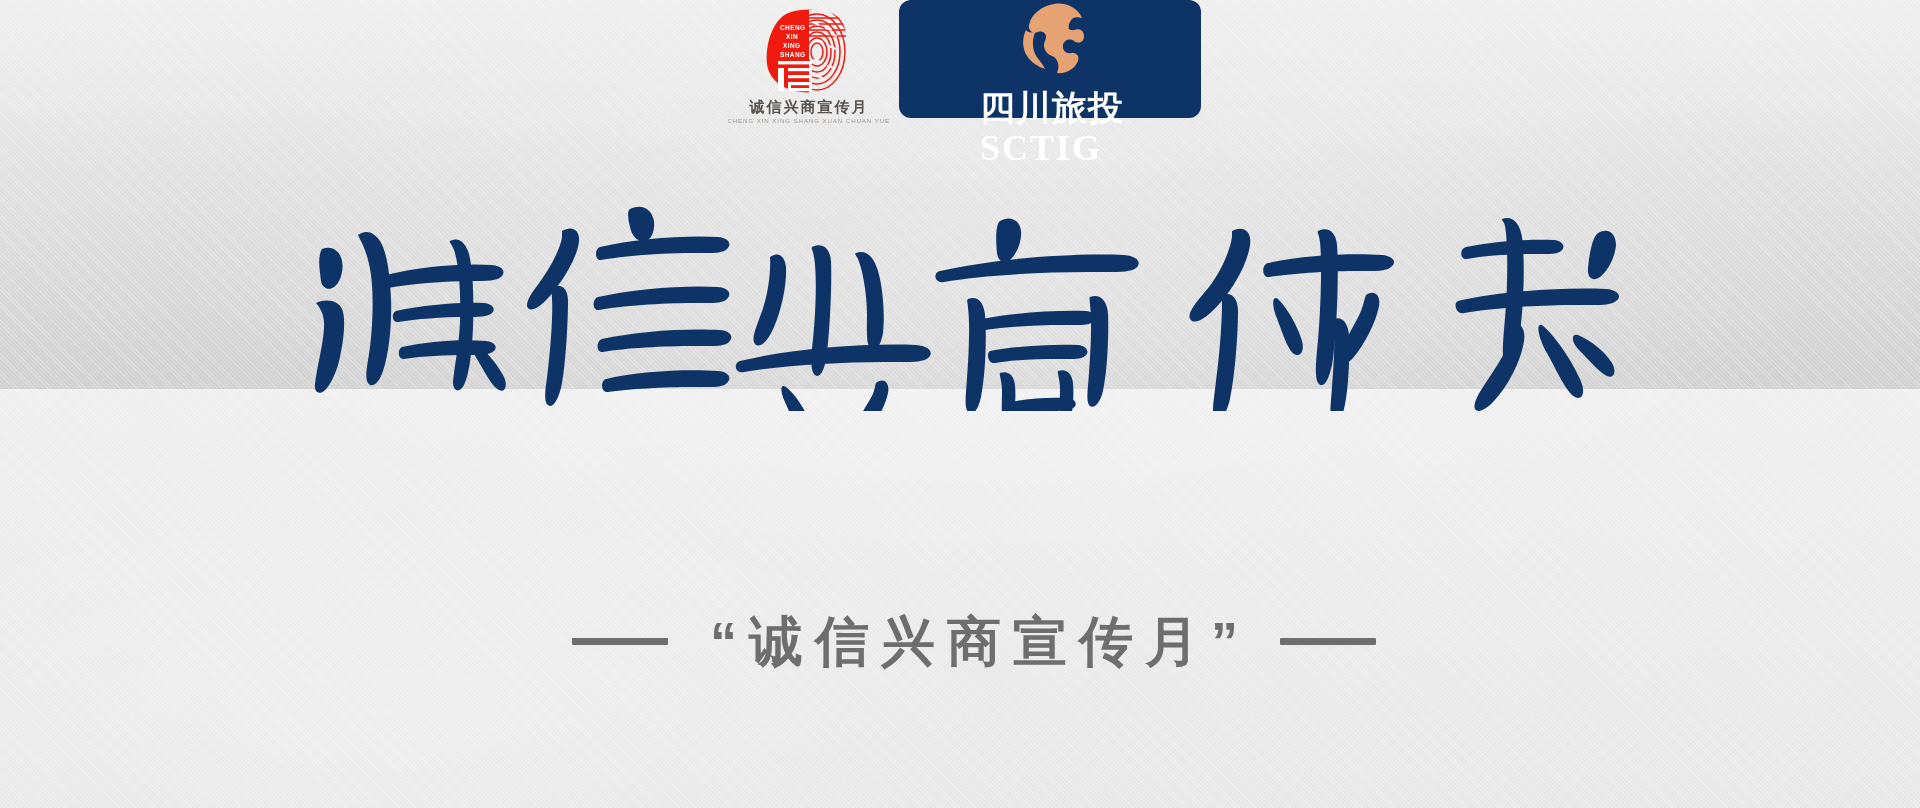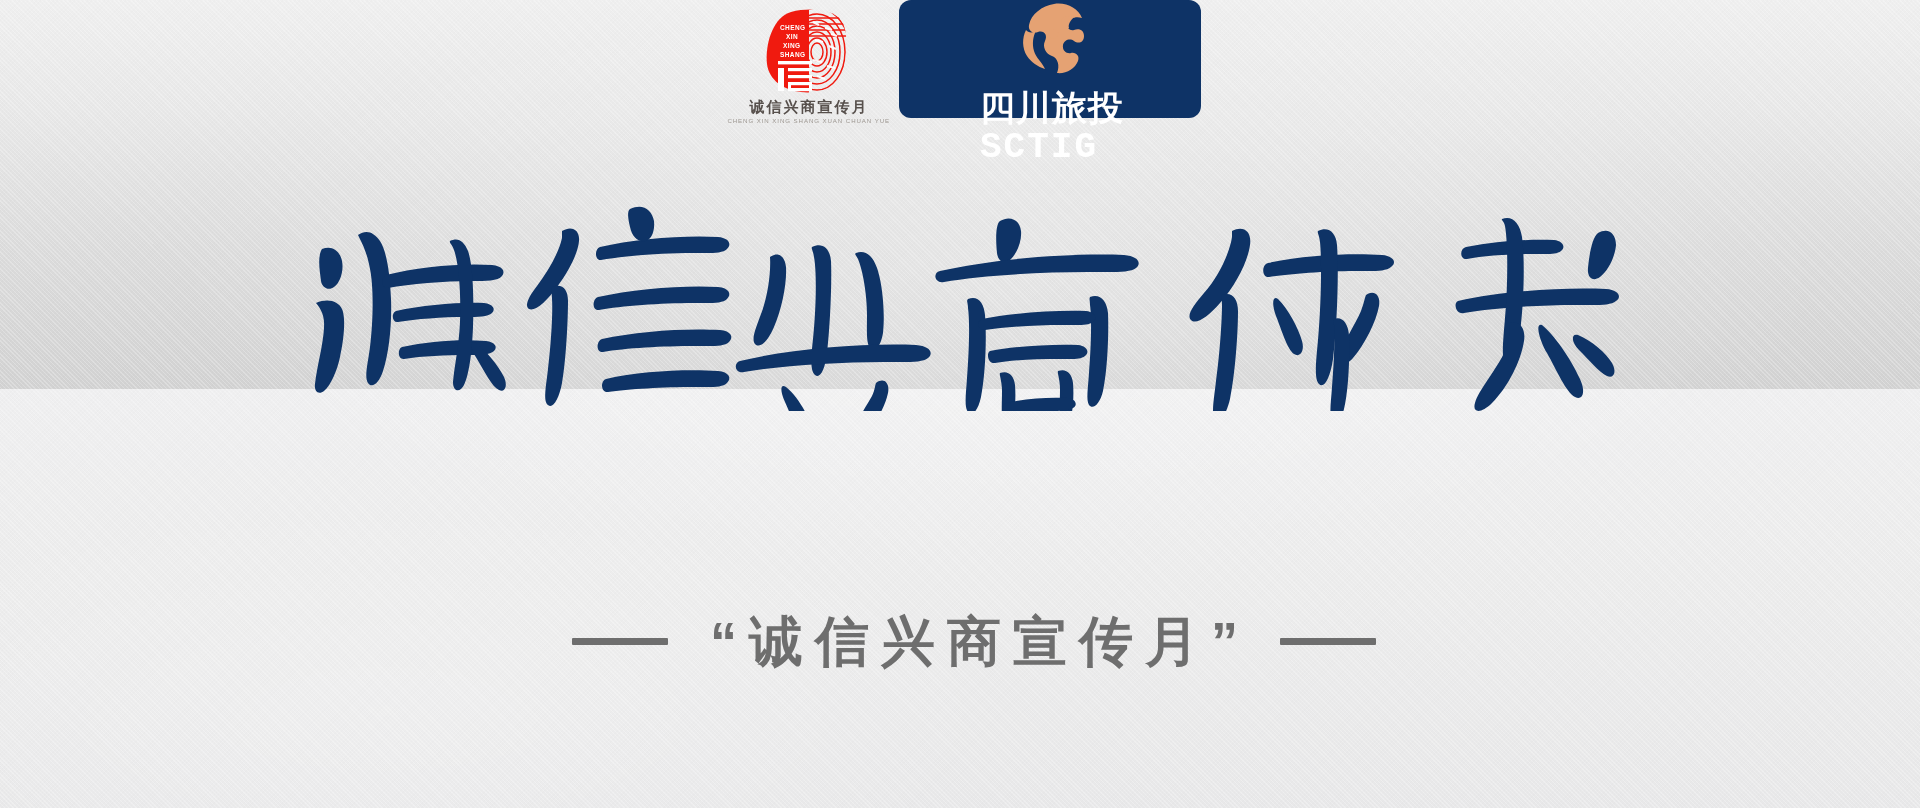--- a/index.html
+++ b/index.html
@@ -131,21 +131,21 @@
     letter-spacing: 1px;
     font-family: "Liberation Sans", "DejaVu Sans", sans-serif;
     white-space: nowrap;
   }
   .sctig-en {
     color: #ffffff;
     font-size: 36px;
     font-weight: 700;
     letter-spacing: 2px;
     margin-top: 5px;
-    font-family: Liberation Mono, monospace;
+    font-family: Liberation Serif, serif;
     white-space: nowrap;
   }
 
   
   .headline-wrap {
     position: absolute;
     left: 0;
     top: 186px;
     width: 1920px;
     height: 230px;

